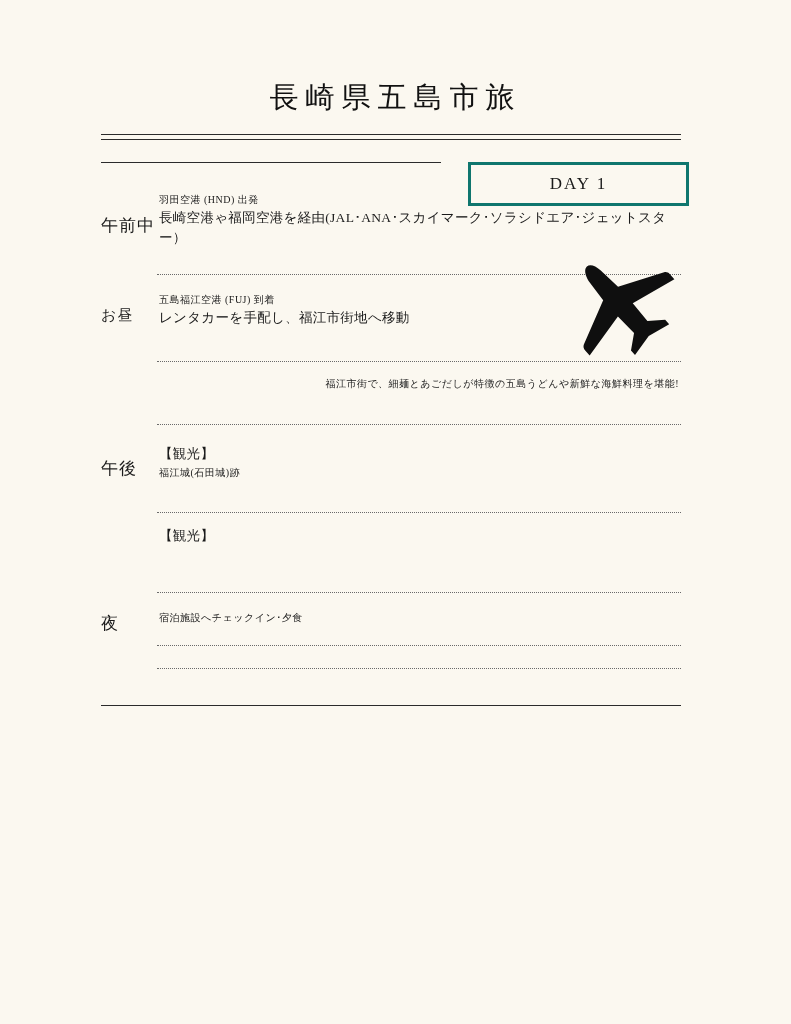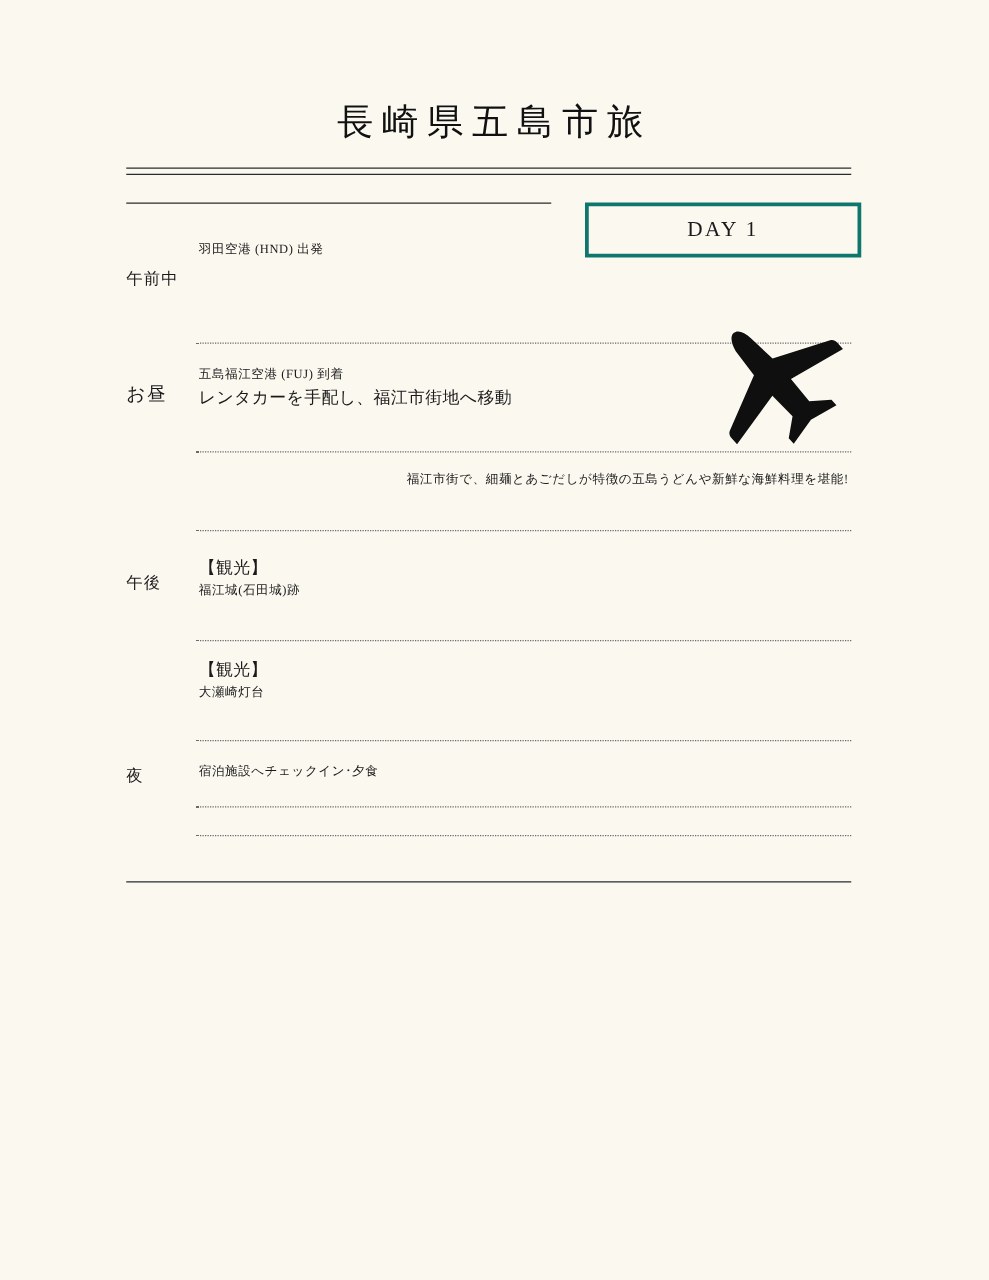--- a/index.html
+++ b/index.html
@@ -81,21 +81,21 @@
     position: absolute;
     border-top: 1px dotted #6a6a6a;
     left: 56px;
   }
 
   .time-label {
     position: absolute;
     left: 0;
     width: 54px;
     text-align: left;
-    font-size: 13px;
+    font-size: 17px;
     letter-spacing: 1px;
     color: #1a1a1a;
   }
   .time-label.small { font-size: 15px; }
 
   .entry {
     position: absolute;
     left: 58px;
     width: 520px;
     font-size: 14.5px;
@@ -132,20 +132,21 @@
 
   <div class="day-box">DAY 1</div>
 
   <div class="sched">
 
     <div class="hline" style="top:0px; width:340px;"></div>
 
     <div class="time-label" style="top:52px;">午前中</div>
     <div class="entry" style="top:30px;">
       <div class="main">羽田空港 (HND) 出発</div>
+      <div class="mid">長崎空港ゃ福岡空港を経由(JAL･ANA･スカイマーク･ソラシドエア･ジェットスター）</div>
     </div>
 
     <div class="dline" style="top:112px; width:524px;"></div>
 
     <div class="time-label small" style="top:144px;">お昼</div>
     <div class="entry" style="top:130px;">
       <div class="main">五島福江空港 (FUJ) 到着</div>
       <div class="mid">レンタカーを手配し、福江市街地へ移動</div>
     </div>
 
@@ -160,21 +161,20 @@
     <div class="time-label" style="top:295px;">午後</div>
     <div class="entry" style="top:282px;">
       <div class="mid">【観光】</div>
       <div class="main">福江城(石田城)跡</div>
     </div>
 
     <div class="dline" style="top:350px; width:524px;"></div>
 
     <div class="entry" style="top:364px;">
       <div class="mid">【観光】</div>
-      <div class="main">大瀬崎灯台</div>
     </div>
 
     <div class="dline" style="top:430px; width:524px;"></div>
 
     <div class="time-label" style="top:450px;">夜</div>
     <div class="entry" style="top:448px;">
       <div class="main">宿泊施設へチェックイン･夕食</div>
     </div>
 
     <div class="dline" style="top:483px; width:524px;"></div>

